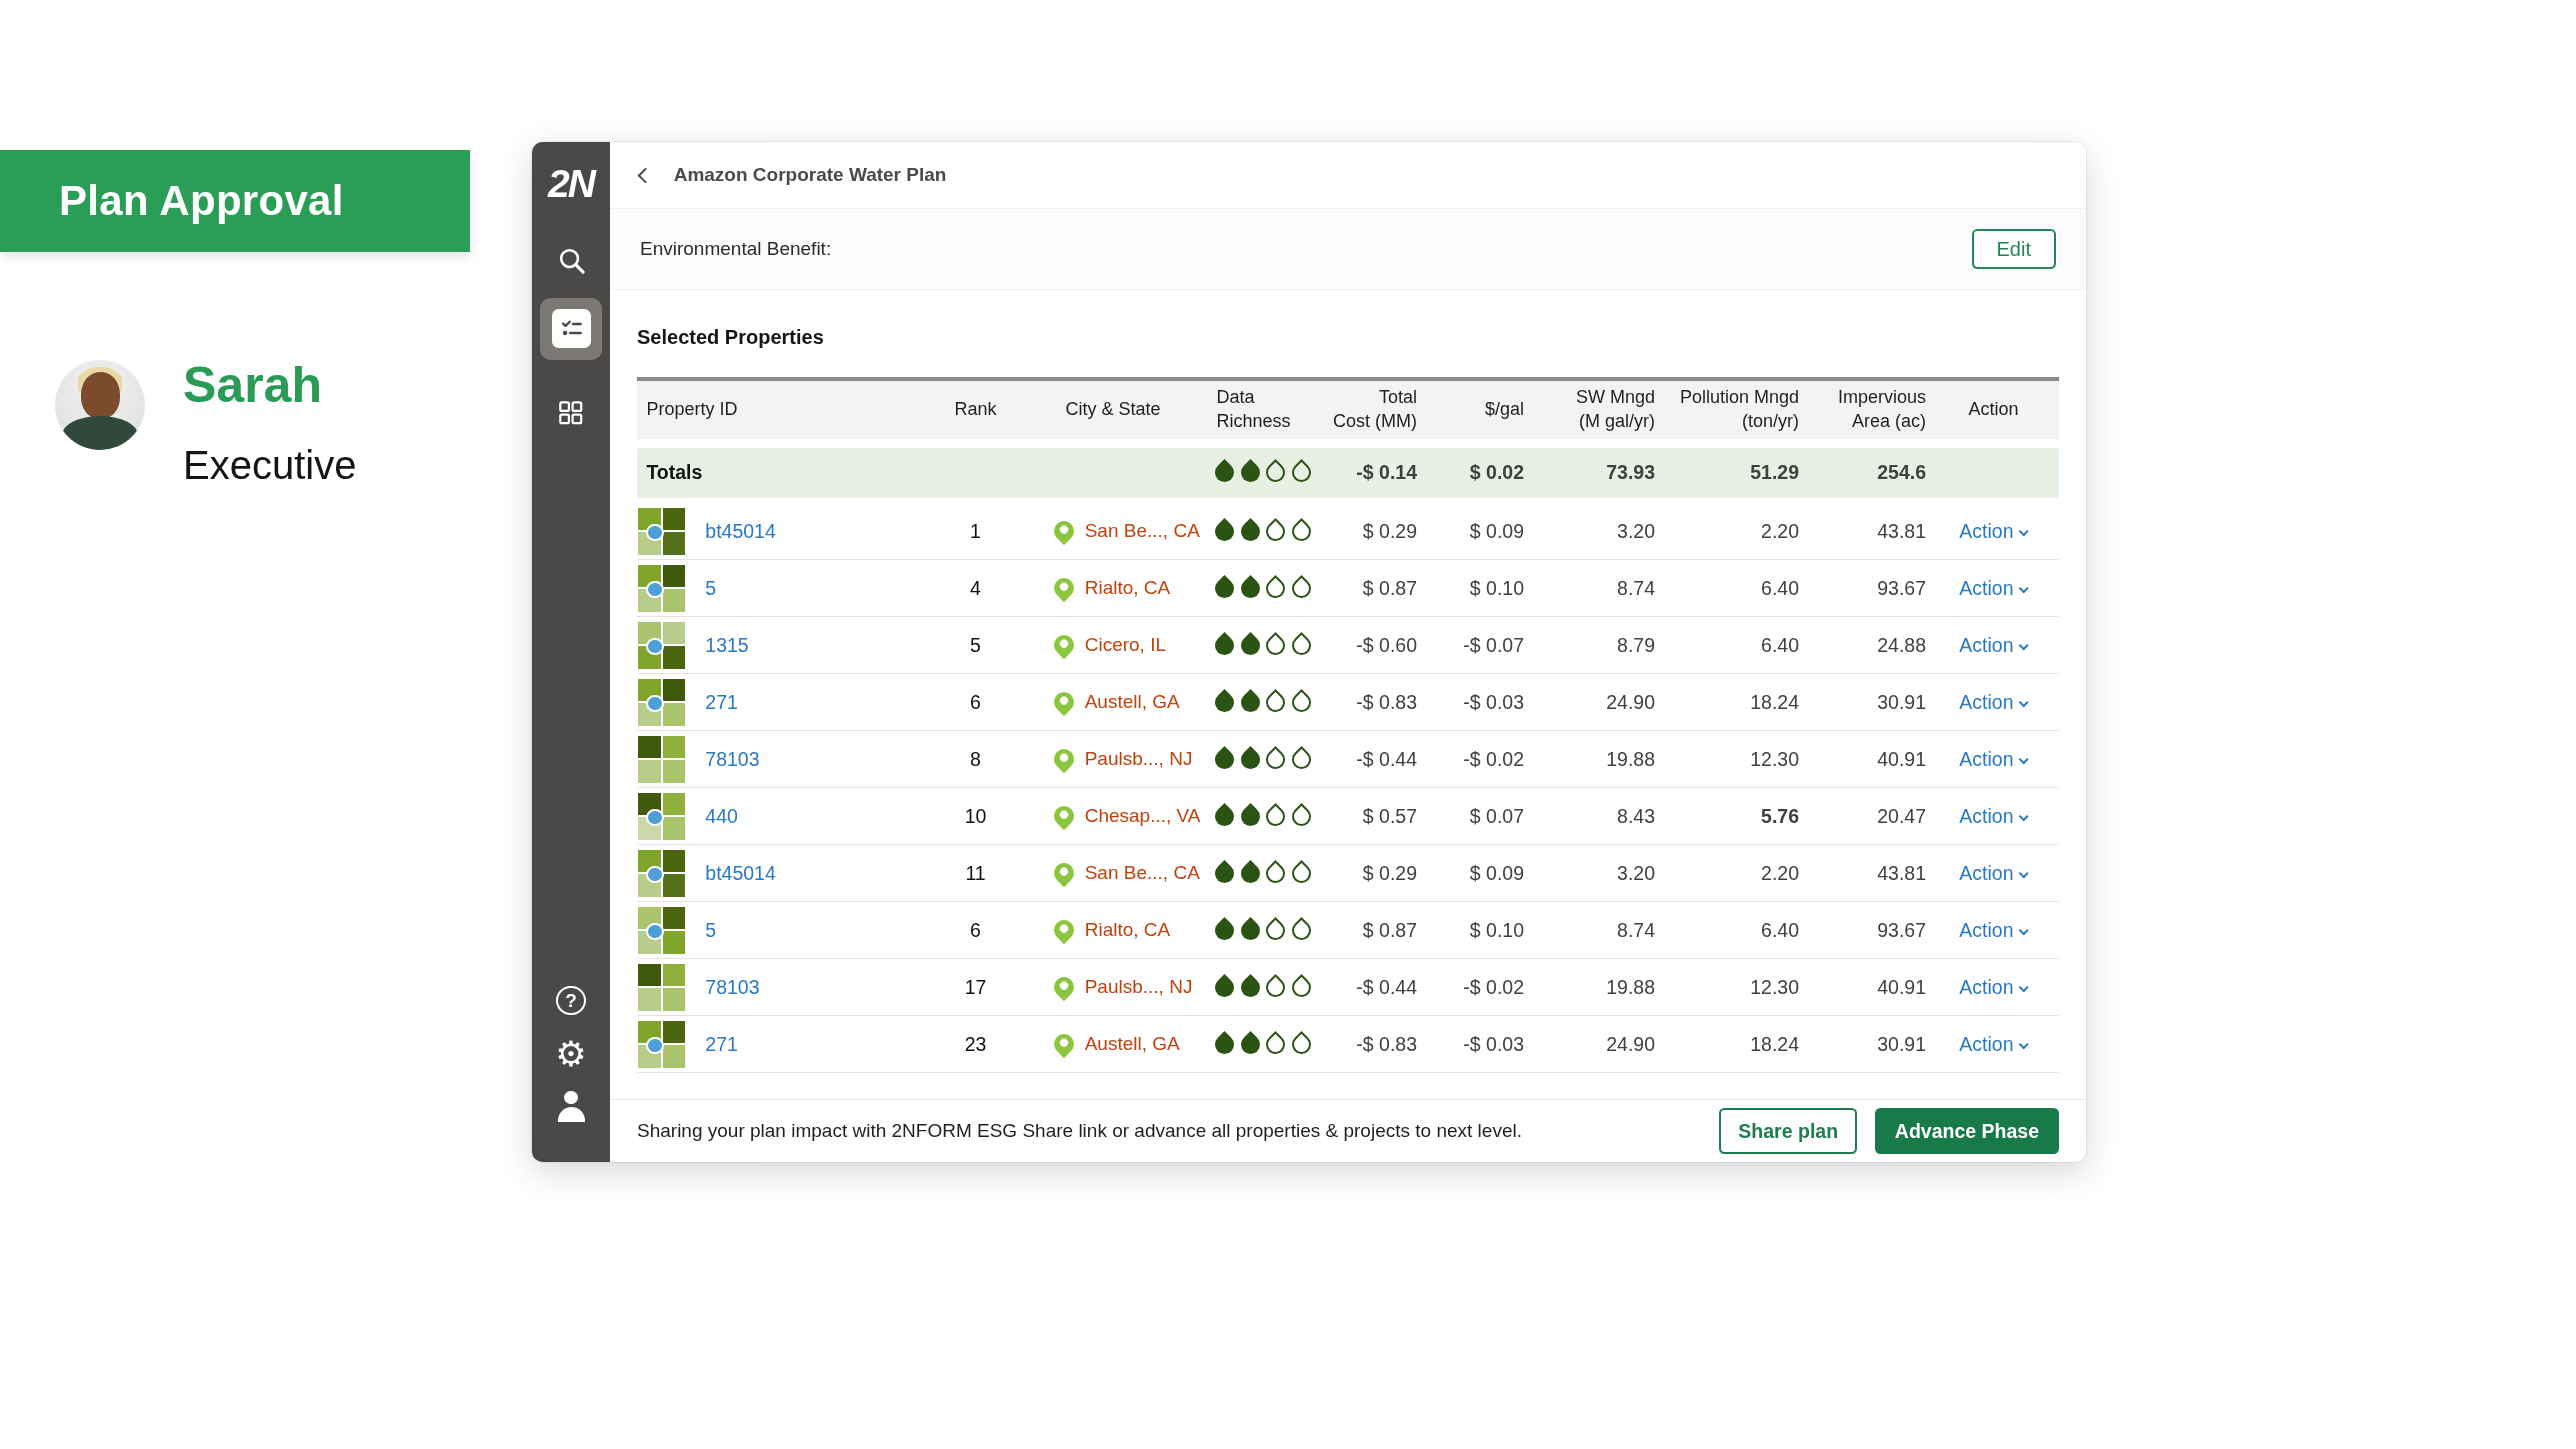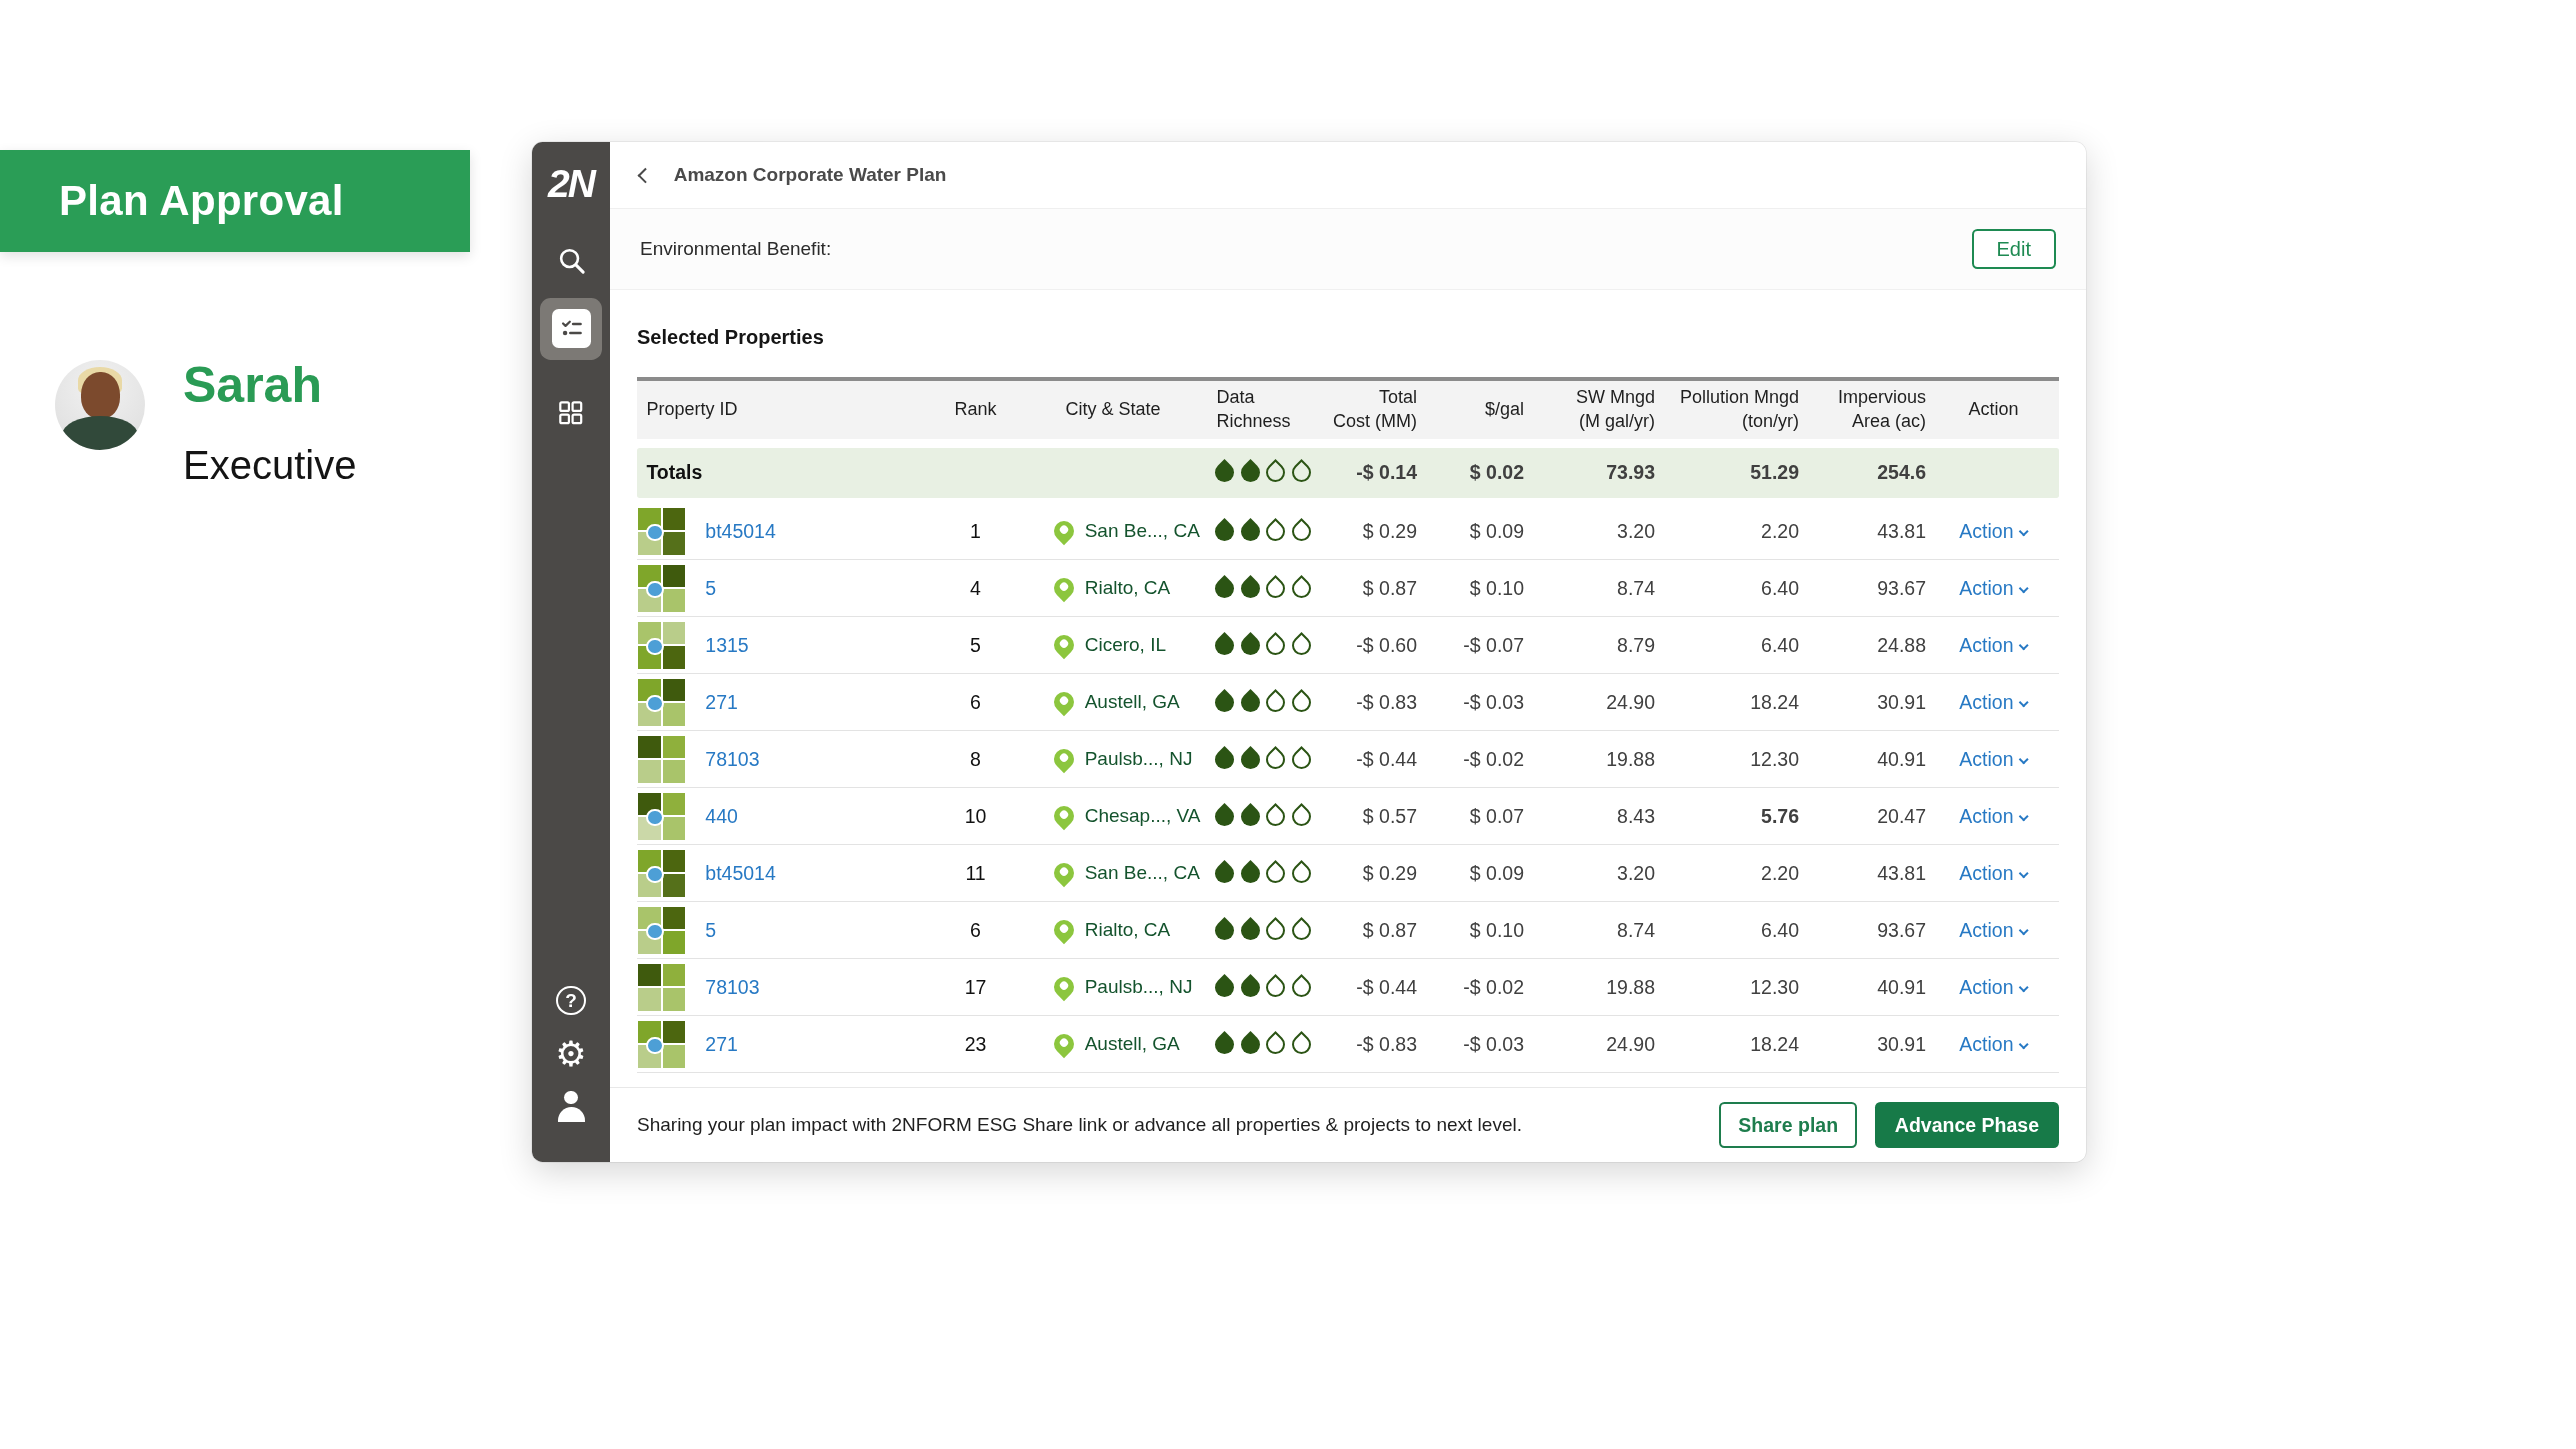--- a/index.html
+++ b/index.html
@@ -86,35 +86,35 @@
   .tbody .grid-row { height:57px; border-bottom:1.3px solid #e3e3e3; background:#fff; }
   .tbody .grid-row:first-child { margin-top:5.4px; }
 
   .prop-cell { display:flex; align-items:center; gap:20px; padding-left:1.3px; }
   .thumb { width:47px; height:47px; position:relative; display:grid; grid-template-columns:1fr 1fr; grid-template-rows:1fr 1fr; gap:2px; background:#fff; flex:none; }
   .quad { width:100%; height:100%; }
   .dot { position:absolute; left:8px; top:16px; width:17.4px; height:17.4px; border-radius:50%;
          background:#4d9fd6; border:2.7px solid #fff; }
   .plink { font-size:19.5px; color:#2779c4; text-decoration:none; cursor:pointer; }
   .rank { font-size:19.5px; color:#111; text-align:center; }
-  .city-cell { display:flex; align-items:center; gap:10.7px; padding-left:35px; font-size:19px; color:#14532d; white-space:nowrap; }
+  .city-cell { display:flex; align-items:center; gap:10.7px; padding-left:35px; font-size:19px; color:#c2410c; white-space:nowrap; }
   .pin { width:20px; height:20px; border-radius:50% 50% 0 50%; transform:rotate(45deg); background:#8cc63e; position:relative; flex:none; }
   .pin::after { content:""; position:absolute; left:5.4px; top:5.4px; width:7.4px; height:7.4px; border-radius:50%; background:#fff; }
   .drops { display:flex; gap:6.7px; padding-left:8px; }
   .drop { width:19px; height:19px; border-radius:0 50% 50% 50%; transform:rotate(45deg); flex:none; }
   .drop.filled { background:#2b5414; }
   .drop.empty  { border:2px solid #2b5414; background:transparent; }
   .bold { font-weight:bold; }
   .action-cell { text-align:center; }
   .action-link { font-size:19.5px; color:#2779c4; cursor:pointer; white-space:nowrap; }
   .chev-down { display:inline-block; width:7.4px; height:7.4px; border-right:2px solid #2779c4; border-bottom:2px solid #2779c4;
                transform:rotate(45deg); margin-left:6.7px; vertical-align:2.7px; }
 
   
-  .footer { flex:none; height:75px; border-top:1.3px solid #e8e8e8; display:flex; align-items:center; padding:0 27px; }
+  .footer { flex:none; height:63px; border-top:1.3px solid #e8e8e8; display:flex; align-items:center; padding:0 27px; }
   .footer-text { font-size:19px; color:#1f1f1f; }
   .footer-buttons { margin-left:auto; display:flex; gap:17.4px; }
   .btn-outline { border:2px solid #1e7d4d; color:#1e7d4d; background:#fff; border-radius:5.4px; font-size:19.5px; font-weight:bold;
                  padding:9.4px 17.4px; cursor:pointer; font-family:inherit; }
   .btn-solid { border:none; background:#177a48; color:#fff; border-radius:5.4px; font-size:19.5px; font-weight:bold;
                padding:9.4px 20px; cursor:pointer; font-family:inherit; }
 </style>
 </head>
 <body>
 

